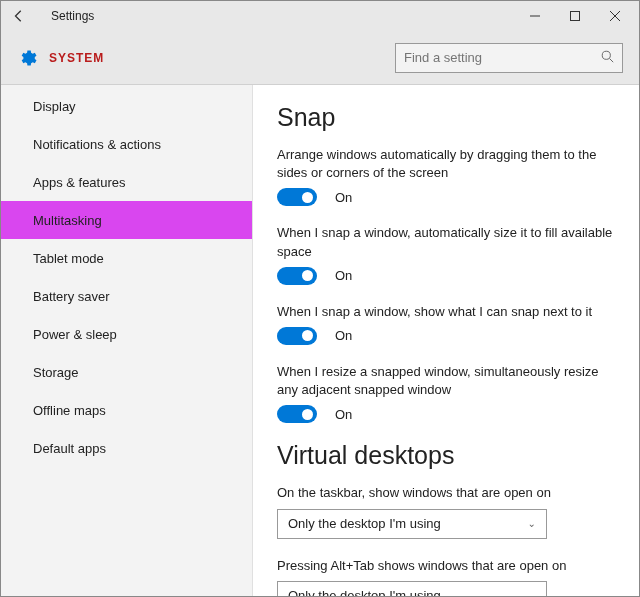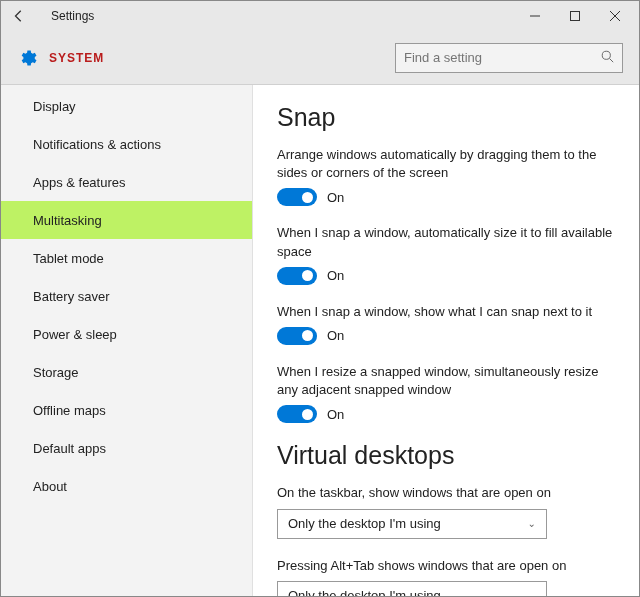--- a/index.html
+++ b/index.html
@@ -11,26 +11,26 @@
 .winctl div { width: 40px; height: 30px; display: flex; align-items: center; justify-content: center; cursor: pointer; font-size: 12px; color: #333; }
 .header { height: 54px; background: #e8e8e8; display: flex; align-items: center; padding: 0 16px; border-bottom: 1px solid #d0d0d0; }
 .gear { width: 20px; height: 20px; color: #0078d7; margin-right: 12px; }
 .crumb { font-weight: 600; font-size: 12px; letter-spacing: 1px; color: #b91c1c; flex: 1; }
 .search { width: 228px; height: 30px; border: 1px solid #999; display: flex; align-items: center; padding: 0 8px; background: #f3f3f3; position: relative; }
 .search input { border: none; outline: none; background: transparent; font-size: 13px; width: 100%; color: #666; }
 .search-icon { position: absolute; right: 8px; color: #666; font-size: 13px; }
 .body { display: flex; height: calc(100% - 84px); }
 .sidebar { width: 252px; background: #f3f3f3; border-right: 1px solid #e0e0e0; padding-top: 2px; }
 .sidebar-item { height: 38px; display: flex; align-items: center; padding: 0 32px; font-size: 13px; color: #222; cursor: pointer; }
-.sidebar-item.selected { background: #bef264; }
+.sidebar-item.selected { background: #d946ef; }
 .content { flex: 1; padding: 18px 24px 18px 24px; overflow-y: auto; }
 .section-h { font-size: 25px; font-weight: 400; color: #222; margin-bottom: 14px; }
 .setting { margin-bottom: 18px; }
 .setting-label { font-size: 13px; color: #222; margin-bottom: 6px; line-height: 1.4; }
-.toggle-row { display: flex; align-items: center; gap: 10px; }
+.toggle-row { display: flex; align-items: center; gap: 18px; }
 .toggle { width: 40px; height: 18px; border-radius: 9px; background: #0078d7; position: relative; cursor: pointer; }
 .toggle::after { content: ""; position: absolute; width: 11px; height: 11px; border-radius: 50%; background: #fff; top: 3.5px; right: 4px; }
 .toggle-state { font-size: 13px; color: #222; }
 .dropdown { width: 270px; height: 30px; border: 1px solid #999; display: flex; align-items: center; justify-content: space-between; padding: 0 10px; font-size: 13px; color: #222; cursor: pointer; margin-top: 6px; background: #fff; }
 .chev { font-size: 10px; color: #666; }
 </style>
 </head>
 <body>
 
 <div class="titlebar">
@@ -81,21 +81,20 @@
     <div class="sidebar-item">Display</div>
     <div class="sidebar-item">Notifications &amp; actions</div>
     <div class="sidebar-item">Apps &amp; features</div>
     <div class="sidebar-item selected">Multitasking</div>
     <div class="sidebar-item">Tablet mode</div>
     <div class="sidebar-item">Battery saver</div>
     <div class="sidebar-item">Power &amp; sleep</div>
     <div class="sidebar-item">Storage</div>
     <div class="sidebar-item">Offline maps</div>
     <div class="sidebar-item">Default apps</div>
-    <div class="sidebar-item">About</div>
   </div>
 
   <div class="content">
     <div class="section-h">Snap</div>
 
     <div class="setting">
       <div class="setting-label">Arrange windows automatically by dragging them to the sides or corners of the screen</div>
       <div class="toggle-row">
         <div class="toggle"></div>
         <div class="toggle-state">On</div>

